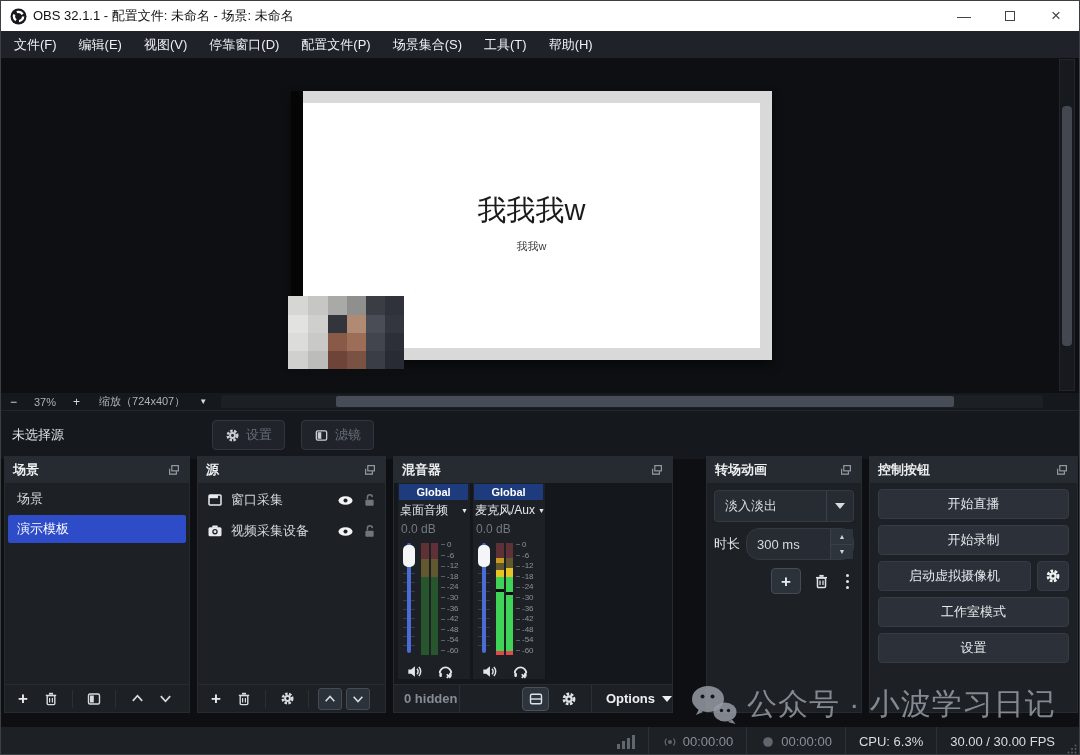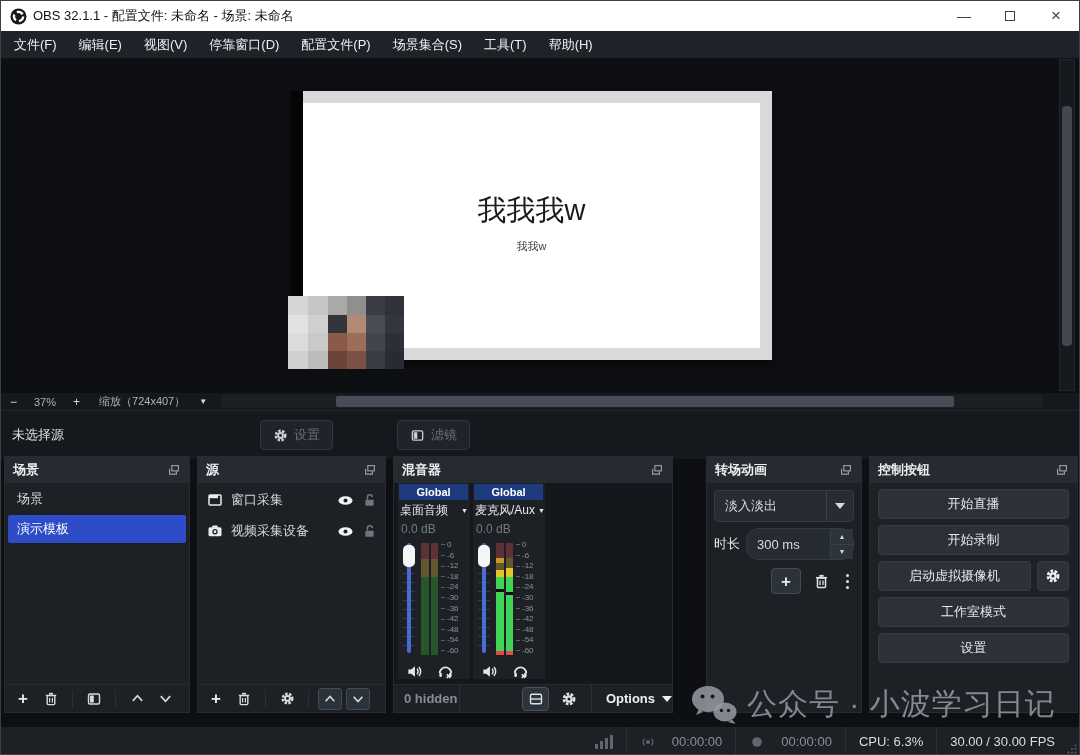--- a/index.html
+++ b/index.html
@@ -33,21 +33,21 @@
   
   .zoombar { position:absolute; left:0; top:392px; width:100%; height:17px; background:#15181c; display:flex; align-items:center; font-size:11px; color:#b9bec5; }
   .zoombar .zbtn { padding:0 9px; color:#d7dadf; font-size:12px; }
   .zoombar .zpct { width:38px; text-align:center; color:#aeb3ba; }
   .zoombar .zlabel { padding:0 8px 0 10px; color:#aeb3ba; }
   .zoombar .zarrow { padding:0 14px 0 6px; font-size:8px; color:#d7dadf; }
   .hscroll { position:relative; flex:1; height:13px; margin-right:36px; background:#1c2025; border-radius:2px; }
   .hthumb { position:absolute; left:115px; top:1px; width:618px; height:11px; background:#474d56; border-radius:2px; }
 
   
-  .selbar { position:absolute; left:0; top:409px; width:100%; height:49px; background:#15181c; border-top:1px solid #23272d; display:flex; align-items:center;gap:48px; }
+  .selbar { position:absolute; left:0; top:409px; width:100%; height:49px; background:#15181c; border-top:1px solid #23272d; display:flex; align-items:center; }
   .selbar .status { margin-left:11px; font-size:13px; color:#dfe2e6; width:200px; }
   .tool-btn { height:30px; display:flex; align-items:center; gap:6px; padding:0 12px; background:#20242a; border:1px solid #31363e; border-radius:4px; margin-right:16px; font-size:13px; color:#666d76; }
   .tool-btn svg { color:#c9cdd3; }
 
   
   .panel { position:absolute; top:455px; height:257px; background:#1d2126; border:1px solid #262b31; display:flex; flex-direction:column; }
   .panel-h { height:26px; background:#262b31; display:flex; align-items:center; justify-content:space-between; padding:0 8px; flex:0 0 auto; }
   .panel-h .pt { font-size:13px; font-weight:bold; color:#eceef0; }
   .panel-h svg { color:#9aa0a8; }
   .panel-body { position:relative; flex:1; }
@@ -125,21 +125,21 @@
   .ctl-split { display:flex; gap:6px; }
   .ctl-split .ctl-btn.main { flex:1; }
   .ctl-split .gearbtn { width:32px; height:30px; background:#2b3039; border:1px solid #363c45; border-radius:4px; display:flex; align-items:center; justify-content:center; color:#f0f2f4; }
 
   
   .watermark { position:absolute; left:690px; top:683px; display:flex; align-items:center; gap:9px; z-index:40; pointer-events:none; }
   .watermark .wtext { font-size:30px; color:rgba(150,155,165,.85); letter-spacing:1px; white-space:nowrap;text-align:center; }
 
   
   .statusbar { position:absolute; left:0; top:725px; width:100%; height:30px; background:#1d2025; border-top:1px solid #0d0f12; display:flex; align-items:center; justify-content:flex-end; }
-  .sseg { display:flex; align-items:center; gap:16px; padding:0 13px; height:30px; border-left:1px solid #2c3138; font-size:13px; }
+  .sseg { display:flex; align-items:center; gap:5px; padding:0 13px; height:30px; border-left:1px solid #2c3138; font-size:13px; }
   .sseg.first { border-left:none; }
   .sseg .dim { color:#8a9099; }
   .sseg .bright { color:#d9dce0; }
   .sseg svg { color:#60666e; }
   .grip { position:absolute; right:2px; bottom:2px; width:10px; height:10px; }
 </style>
 </head>
 <body>
 
 <svg width="0" height="0" style="position:absolute">

